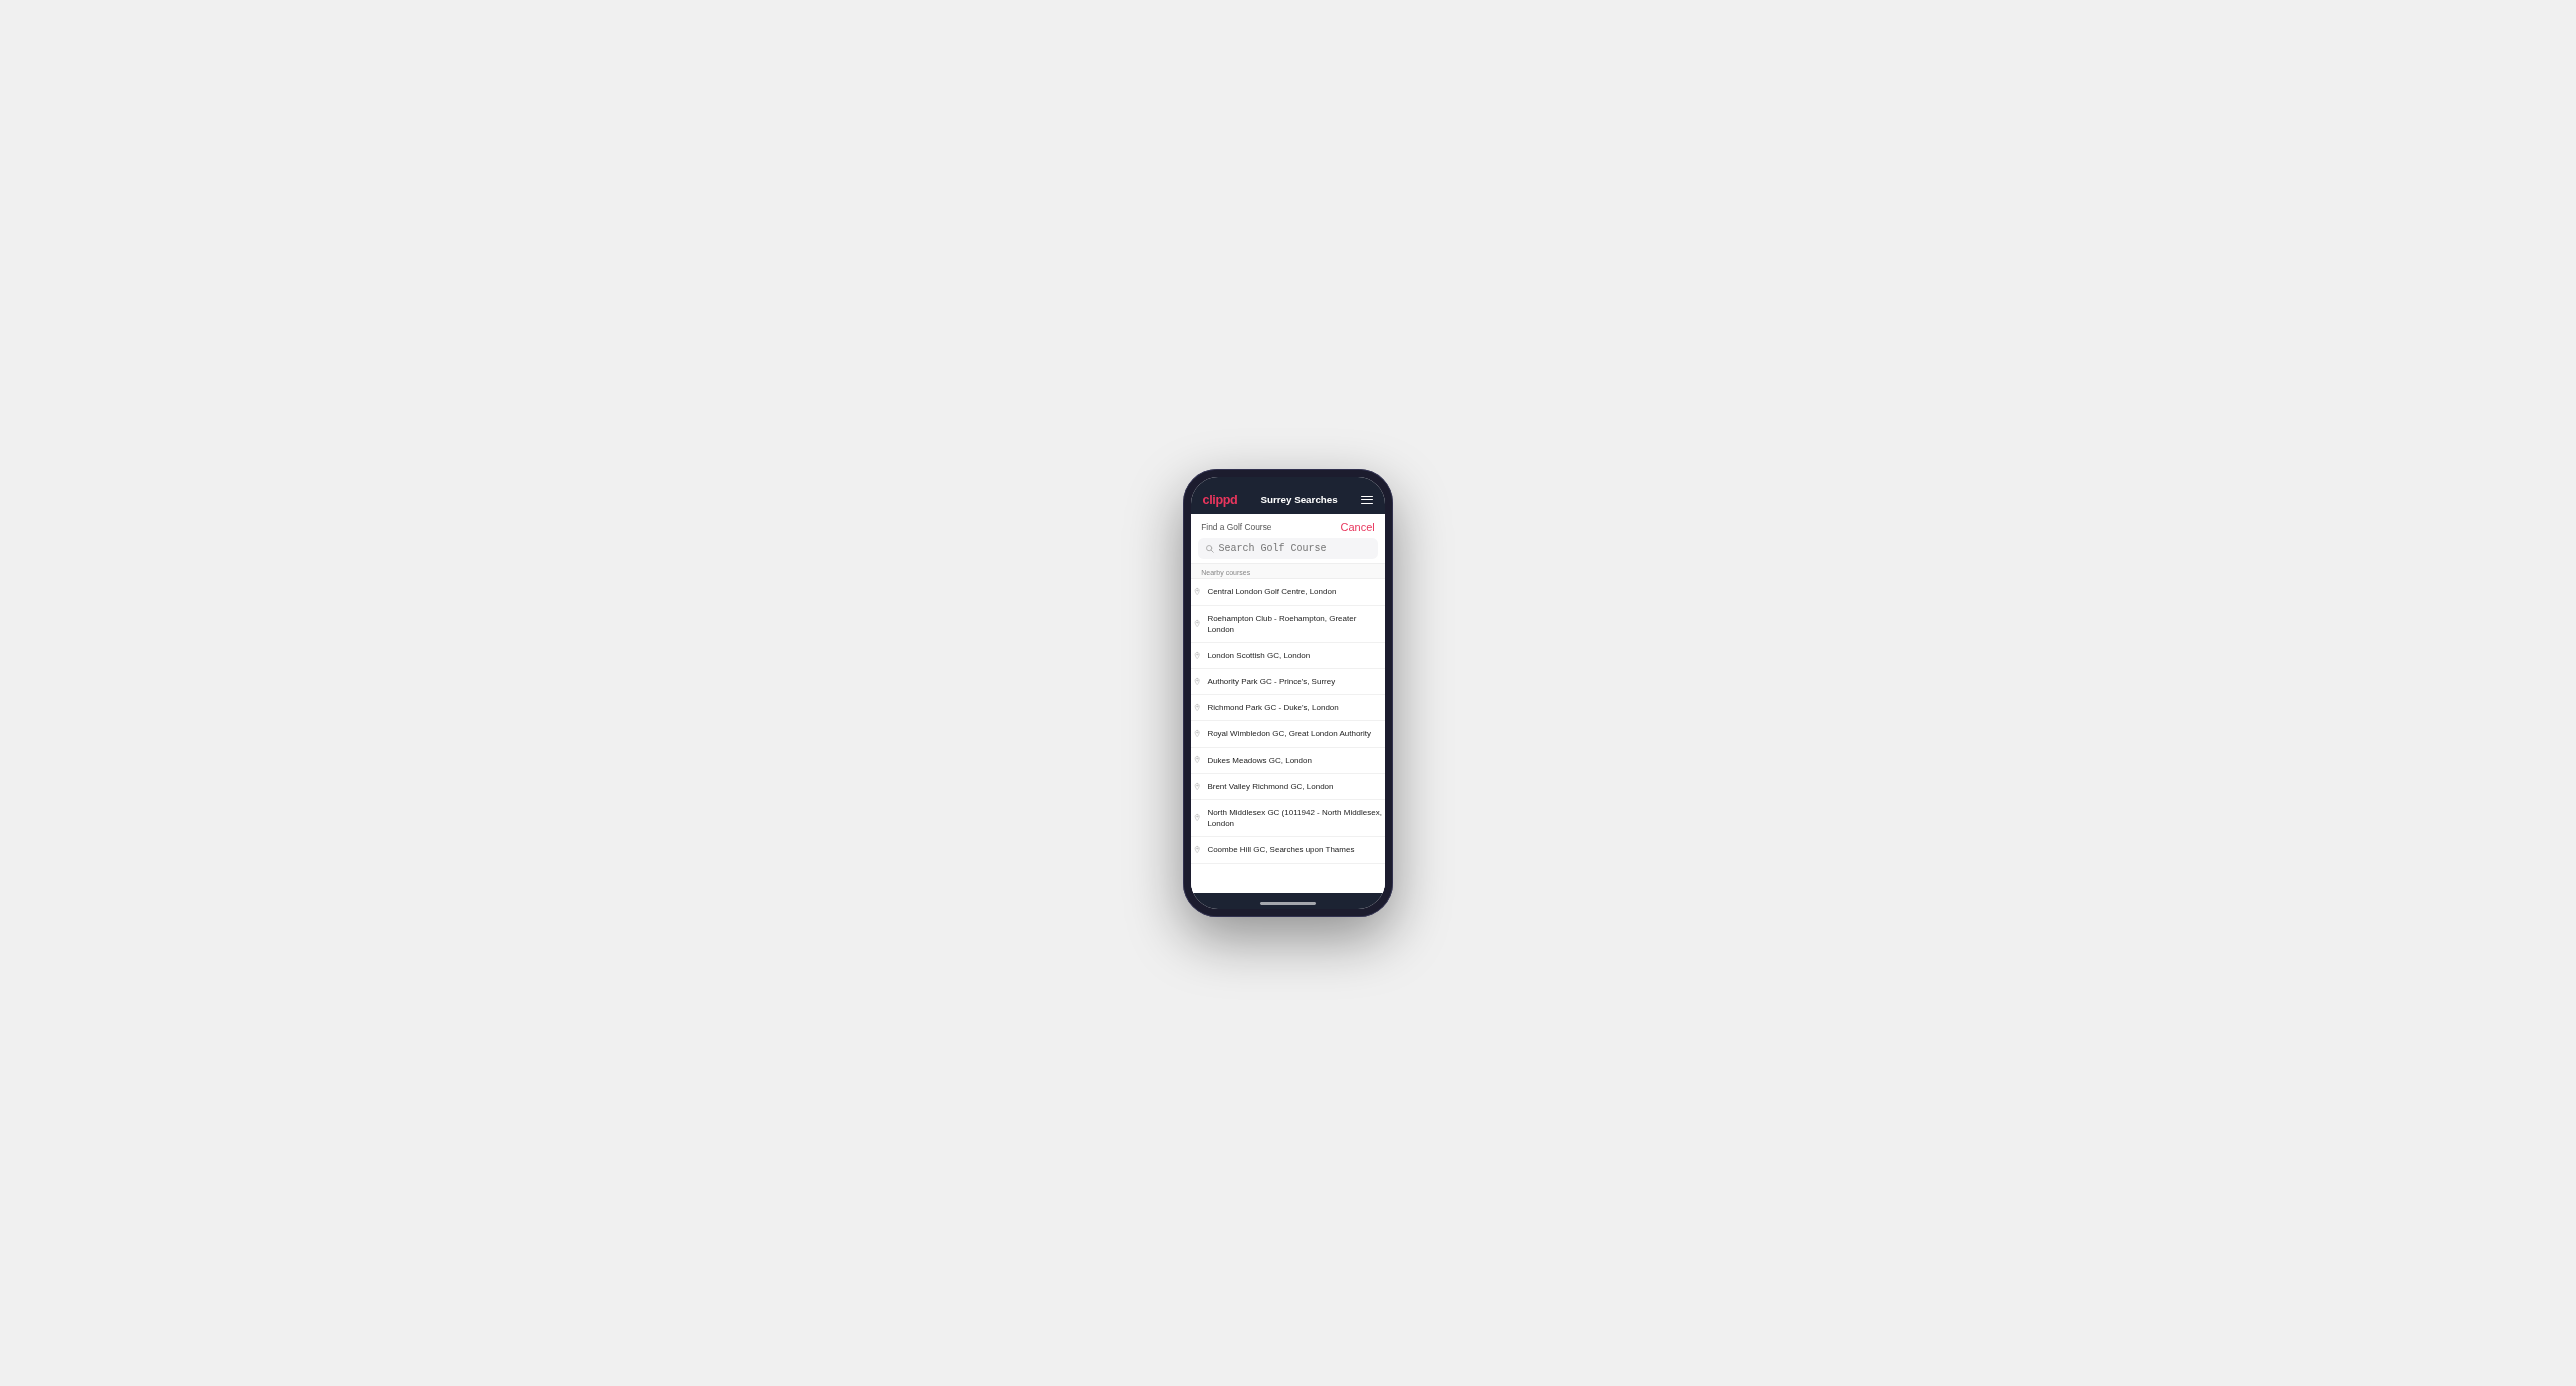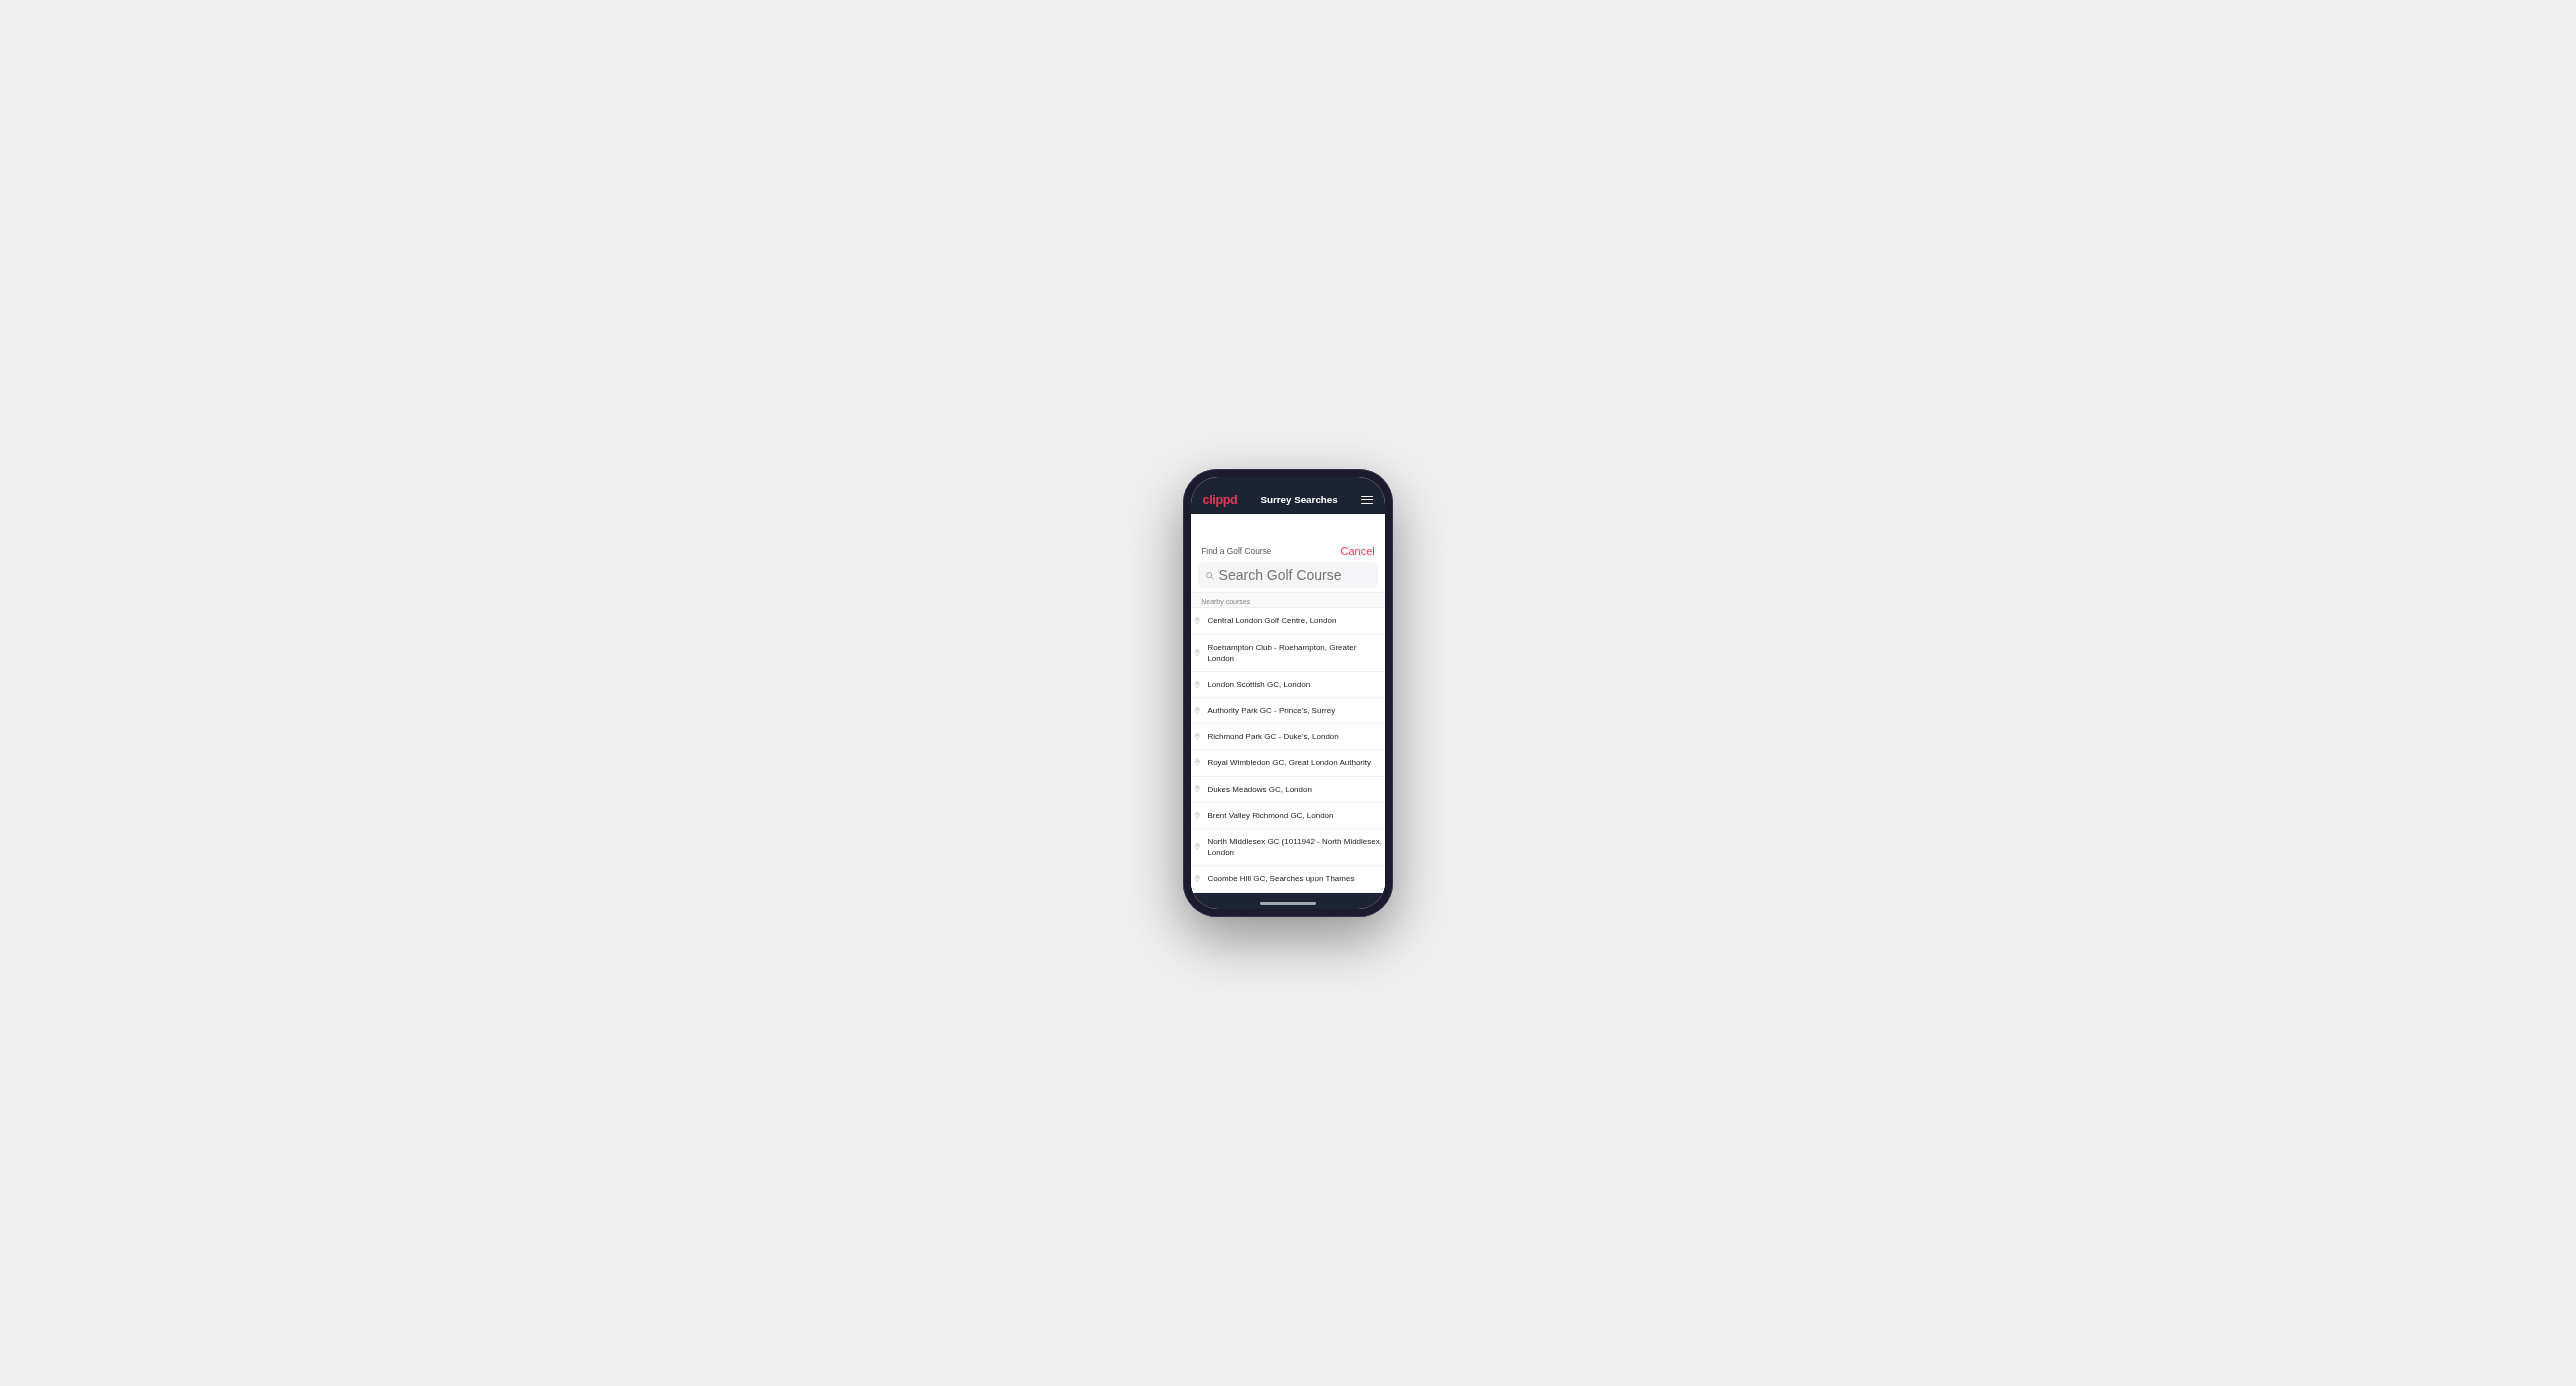--- a/index.html
+++ b/index.html
@@ -80,21 +80,20 @@
       border-radius: 0.7px;
     }
 
     
     .content {
       flex: 1;
       background: #fff;
       overflow-y: auto;
       display: flex;
       flex-direction: column;
-      margin-top: 24px;
     }
 
     
     .find-bar {
       display: flex;
       justify-content: space-between;
       align-items: center;
       padding: 7px 9.8px 5.6px 9.8px;
       background: #fff;
       flex-shrink: 0;
@@ -132,24 +131,25 @@
     .search-icon-svg {
       width: 9px;
       height: 9px;
       flex-shrink: 0;
       color: #aaa;
     }
 
     .search-input {
       border: none;
       background: transparent;
-      font-size: 14px;
+      font-size: 10px;
       color: #999;
       width: 100%;
       outline: none;
+      font-family: Liberation Mono, monospace;
     }
 
     
     .nearby-label {
       font-size: 7px;
       color: #888;
       padding: 4.2px 9.8px 2.8px 9.8px;
       background: #f9f9f9;
       border-top: 0.7px solid #eee;
       border-bottom: 0.7px solid #eee;

